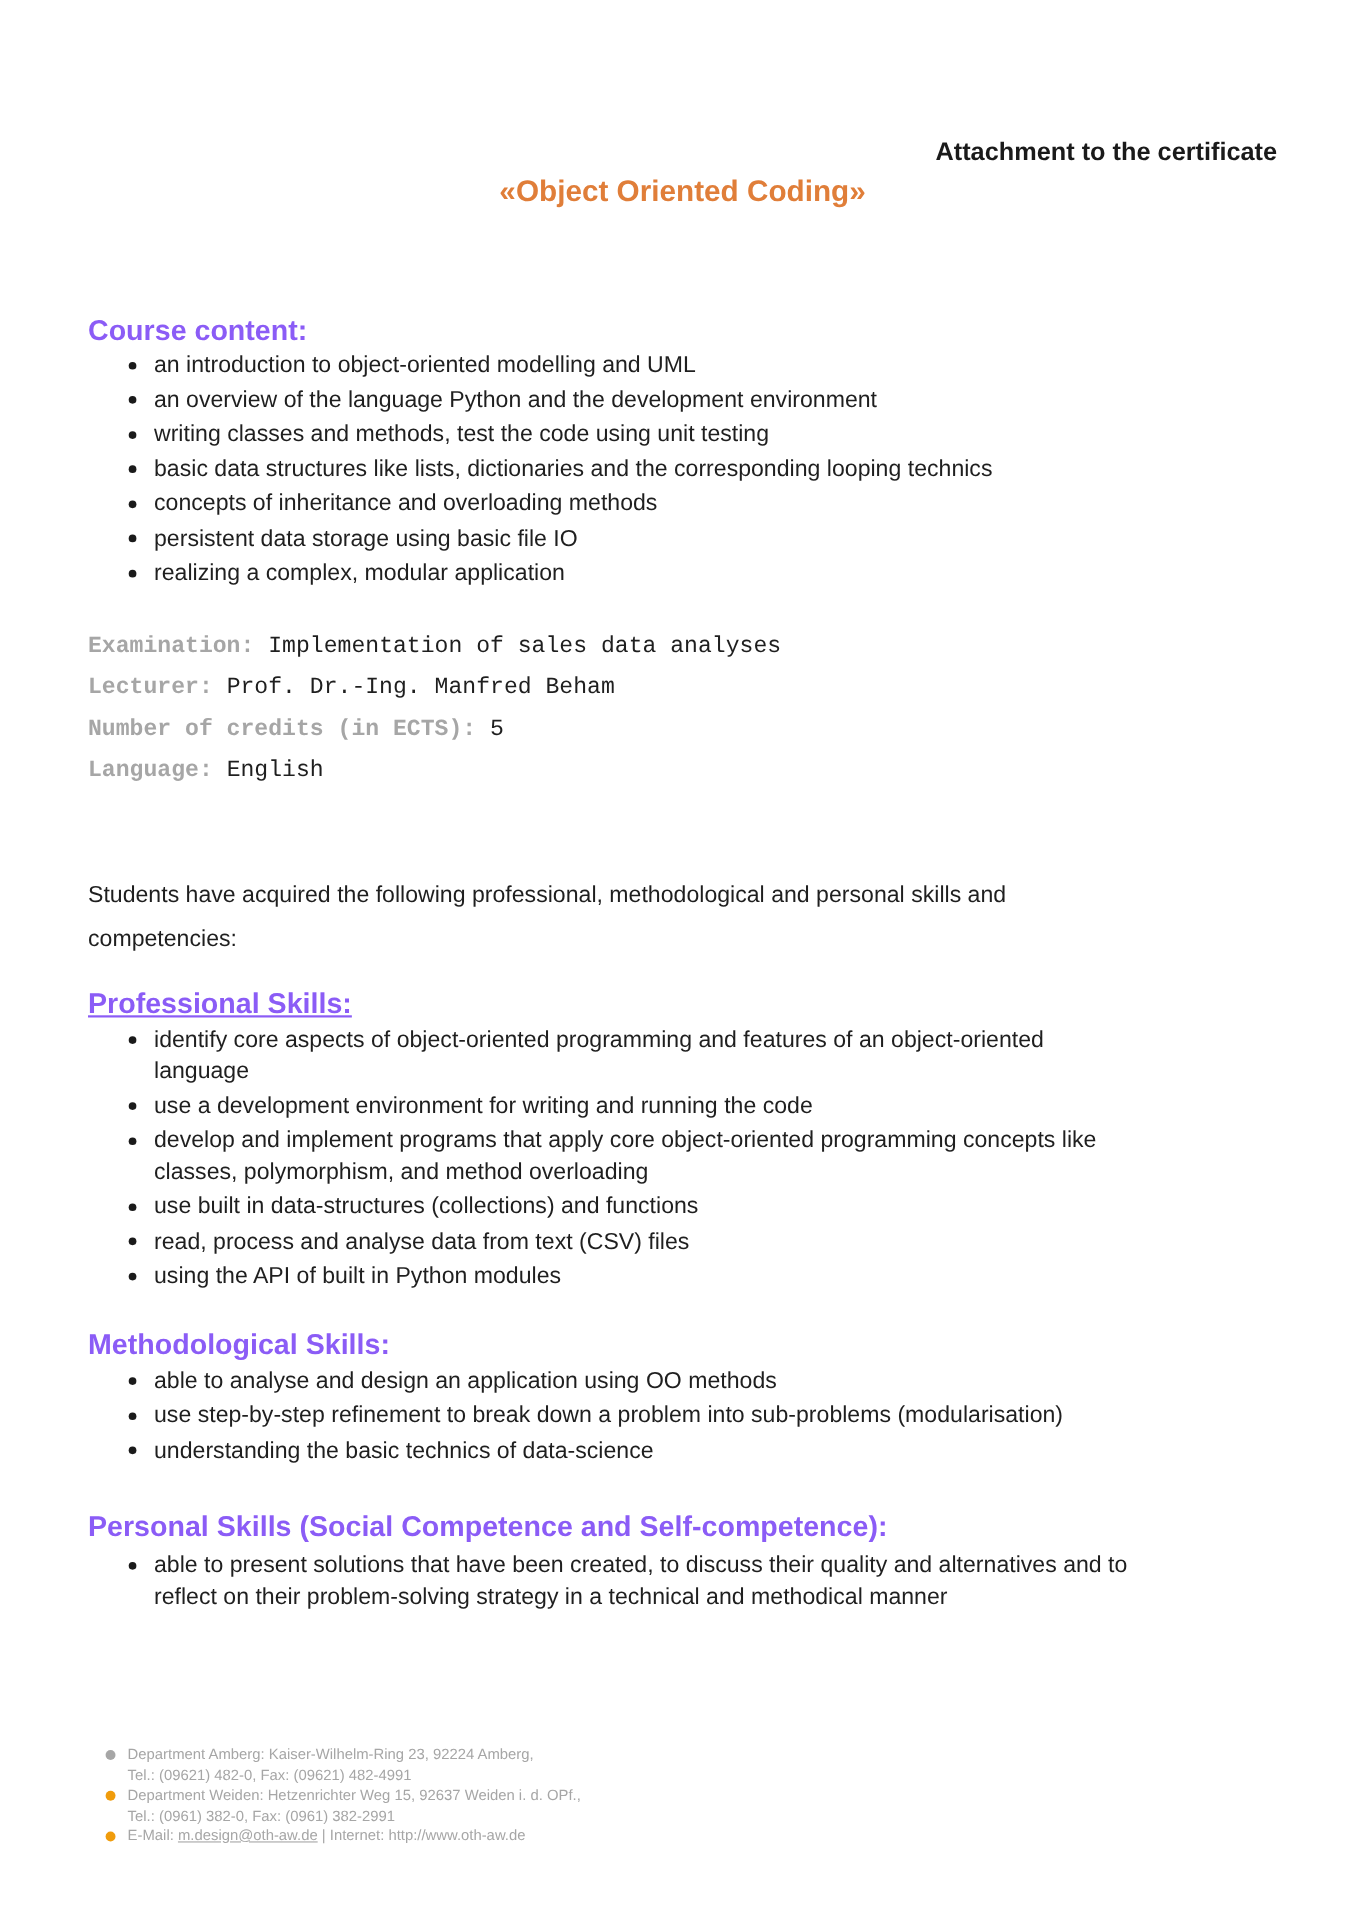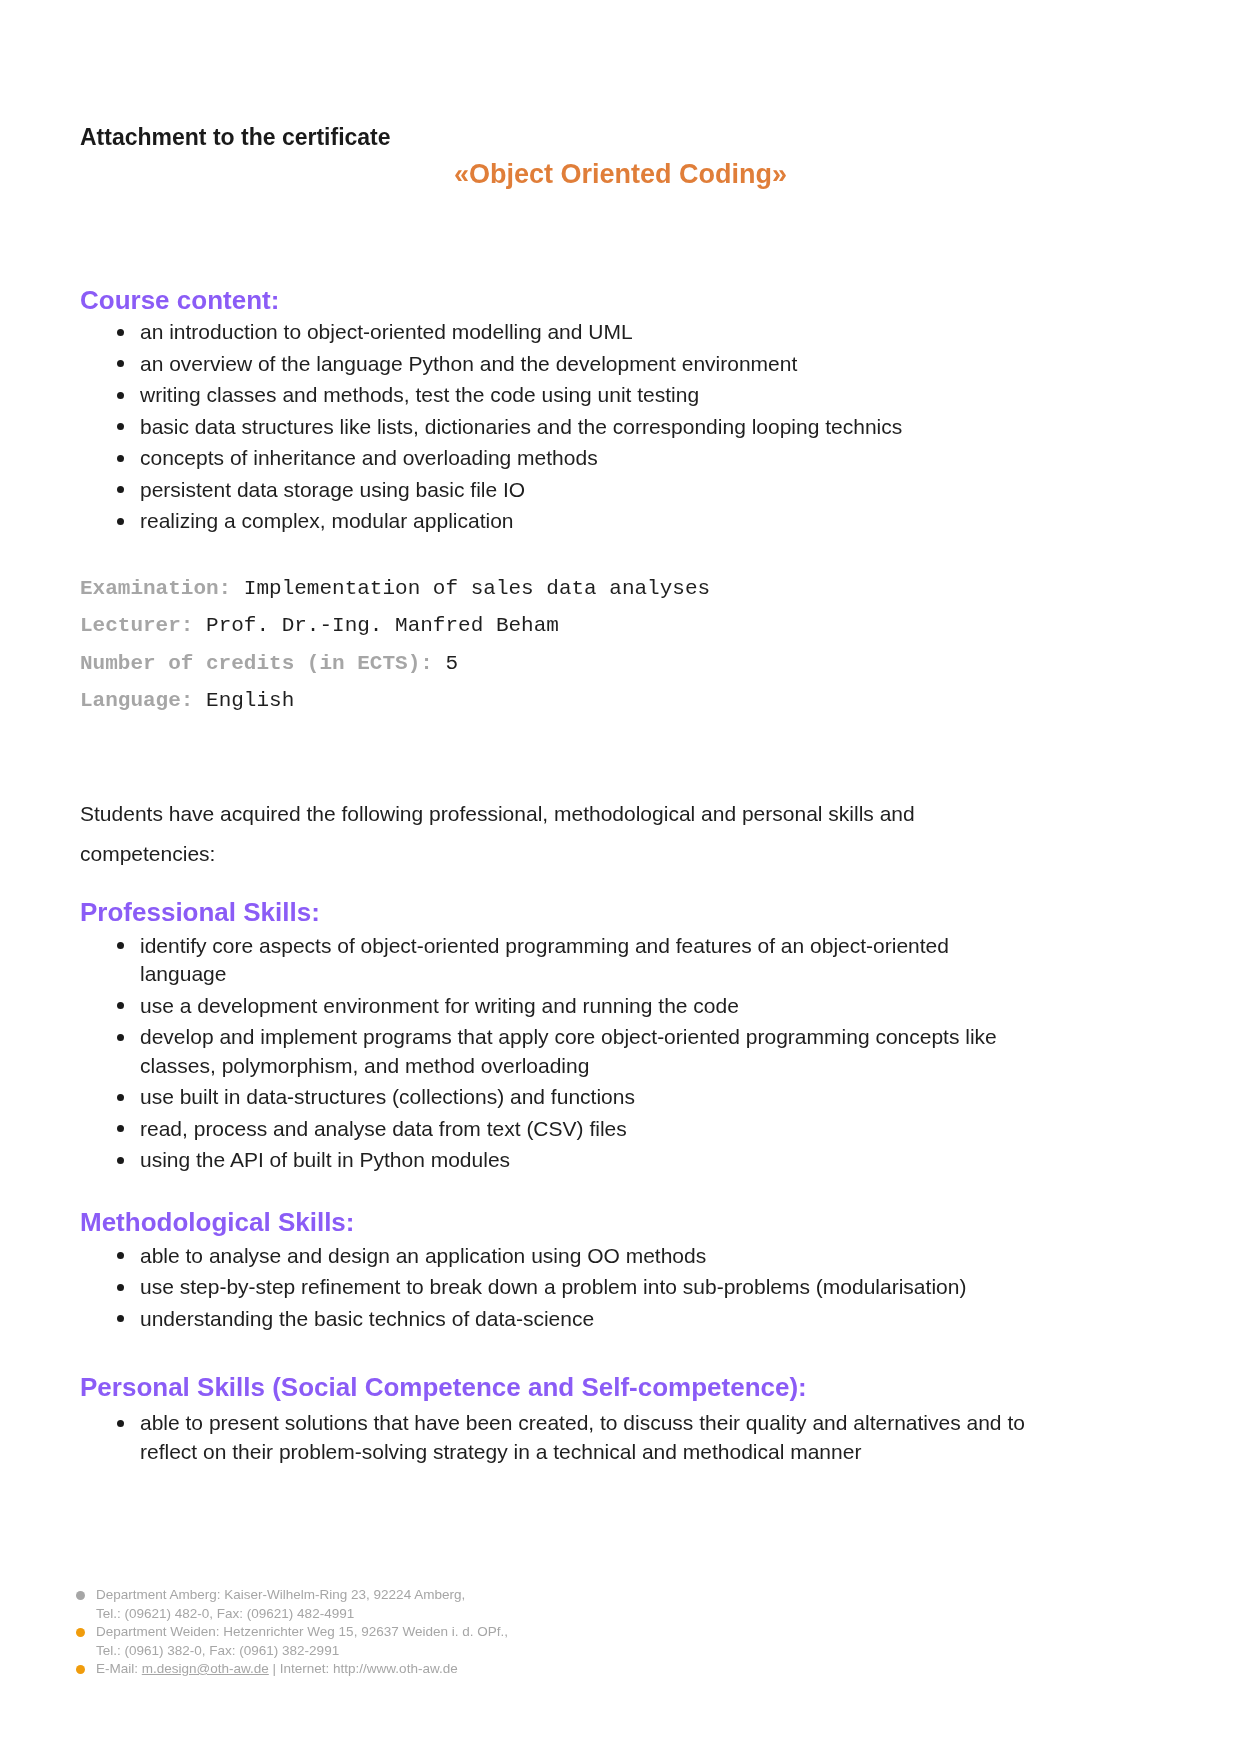--- a/index.html
+++ b/index.html
@@ -10,21 +10,21 @@
     height: 1755px;
     background: #ffffff;
     overflow: hidden;
     font-family: "Liberation Sans", sans-serif;
     color: #1f1f1f;
   }
   .content { padding: 0 80px; }
 
   .doc-title {
     padding-top: 122px;
-    text-align: left;
+    text-align: right;
     font-size: 23px;
     font-weight: 700;
     line-height: 30px;
     color: #1a1a1a;
     white-space: nowrap;
   }
   .doc-subtitle {
     margin-top: 7px;
     text-align: center;
     font-size: 27px;
@@ -35,21 +35,21 @@
   }
 
   .section-heading {
     font-size: 26px;
     font-weight: 700;
     line-height: 28px;
     color: #8b5cf6;
     white-space: nowrap;
   }
   .heading-course { margin-top: 97px; }
-  .heading-prof { margin-top: 24px; }
+  .heading-prof { margin-top: 24px; text-decoration: underline; }
   .heading-meth { margin-top: 33px; }
   .heading-personal { margin-top: 40px; }
 
   ul.bullets { list-style: none; margin-top: 4px; }
   ul.bullets-prof { margin-top: 6px; }
   ul.bullets-meth { margin-top: 6px; }
   ul.bullets-personal { margin-top: 8px; }
   ul.bullets li {
     position: relative;
     padding-left: 60px;
@@ -71,21 +71,21 @@
 
   .meta-block { margin-top: 34px; }
   .meta-line { font-size: 21px; line-height: 37.5px; white-space: nowrap; font-family: Liberation Mono, monospace; }
   .meta-label { color: #A6A6A6; font-weight: 700; }
   .meta-value { color: #1f1f1f; }
 
   .intro-paragraph { margin-top: 74px; font-size: 21px; line-height: 40px; }
 
   .footer {
     position: absolute;
-    left: 72px;
+    left: 92px;
     top: 1586px;
     font-size: 13.5px;
     line-height: 18.5px;
     color: #A6A6A6;
   }
   .footer-entry { display: flex; align-items: flex-start; }
   .footer-dot {
     flex: 0 0 auto;
     width: 9px;
     height: 9px;

